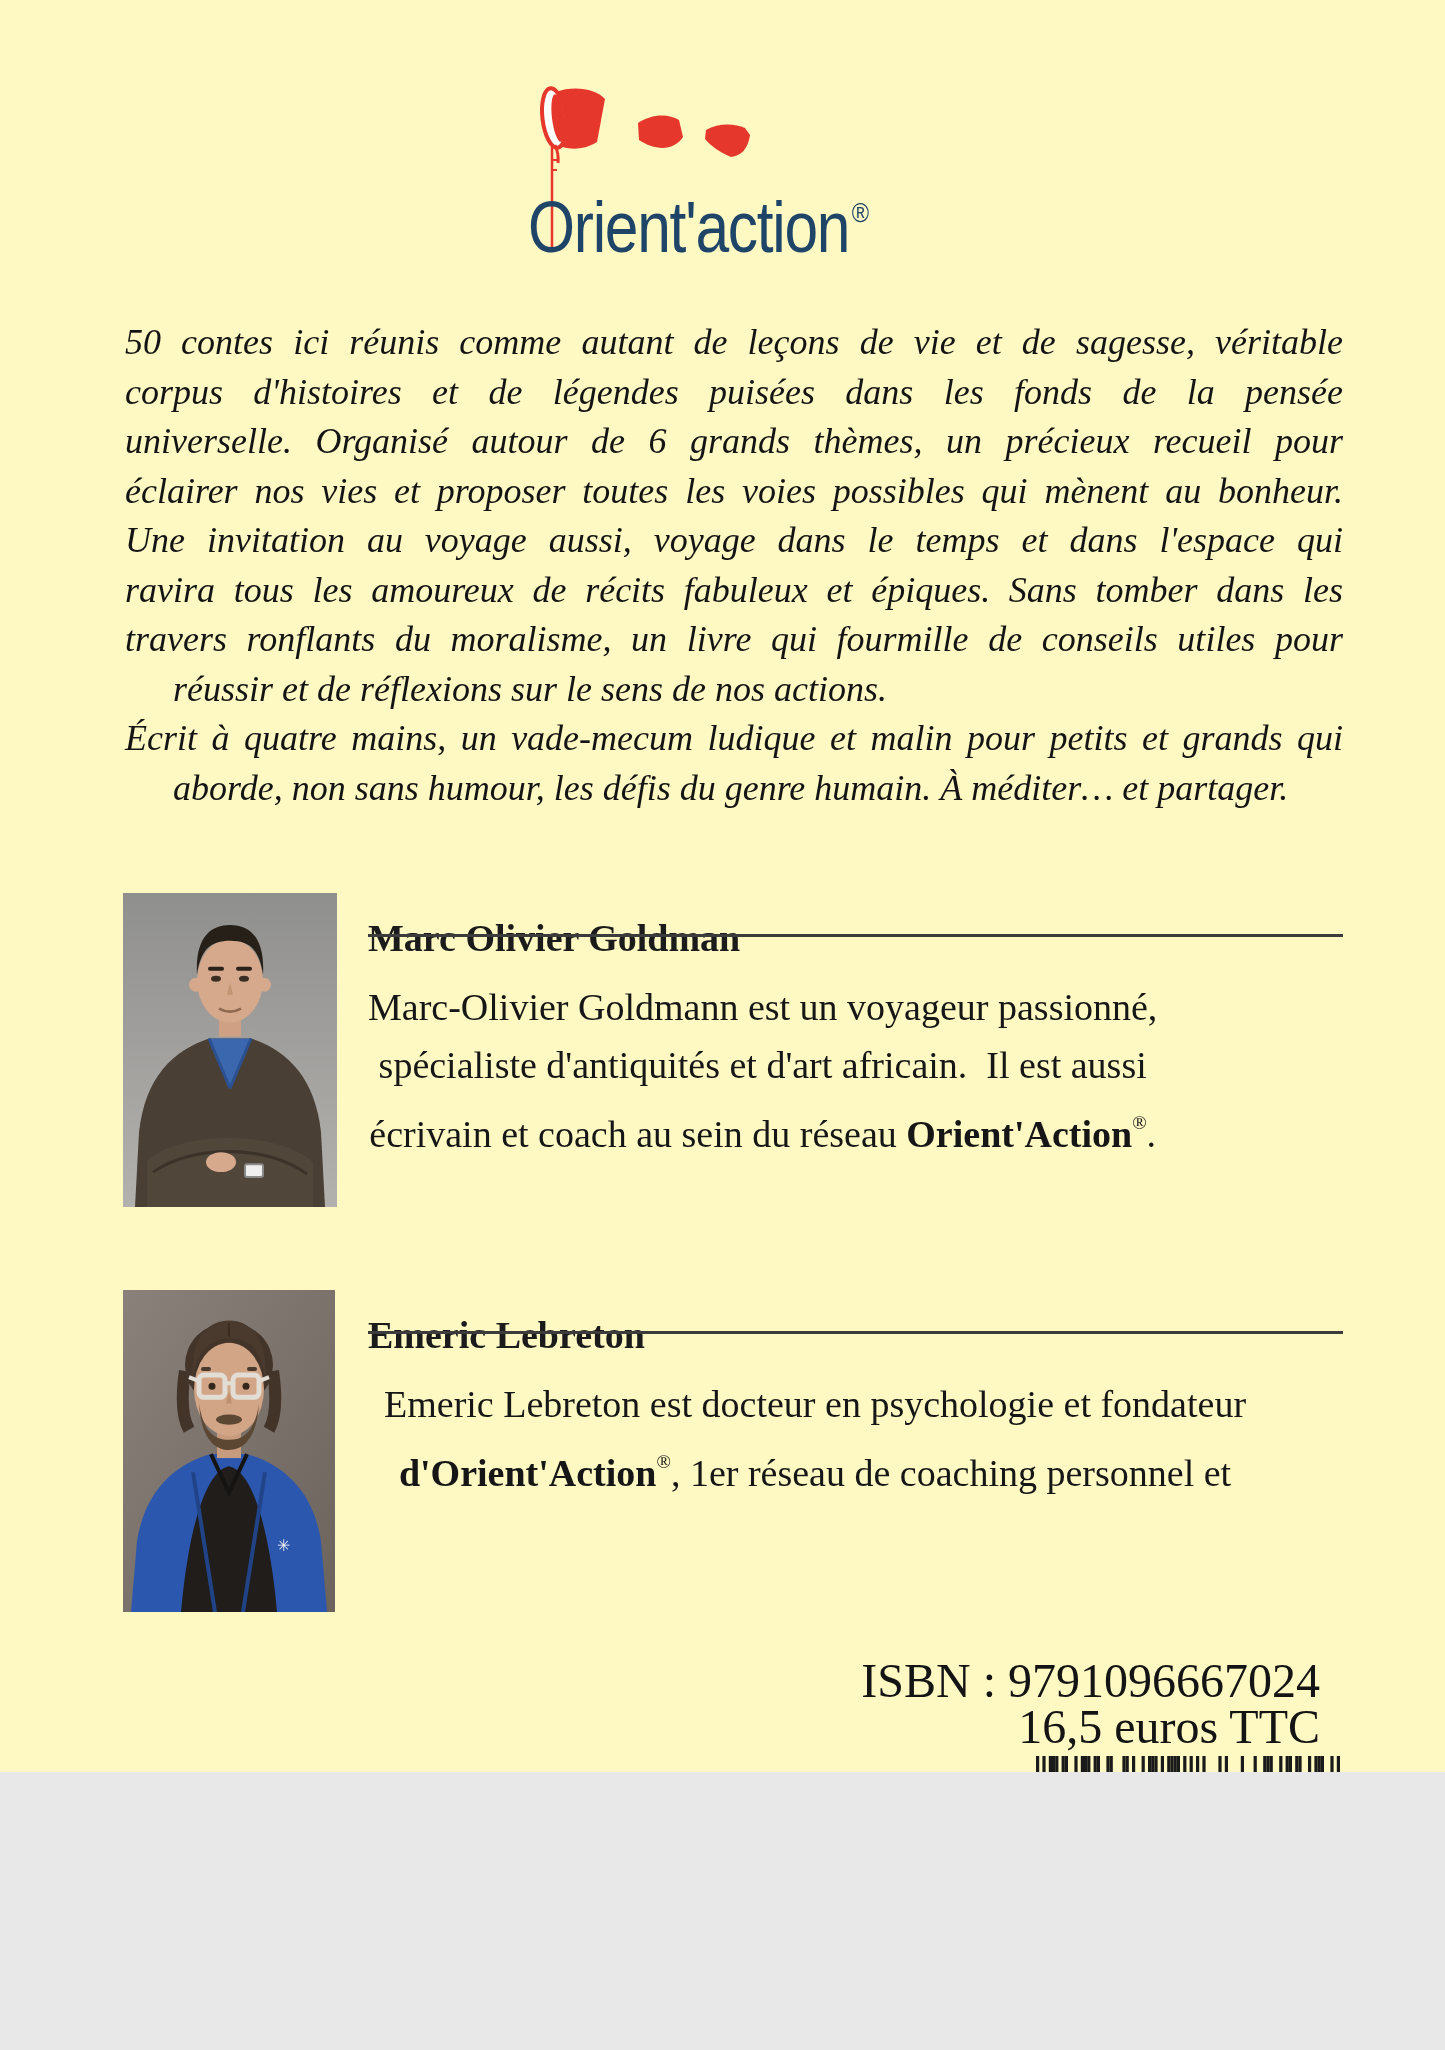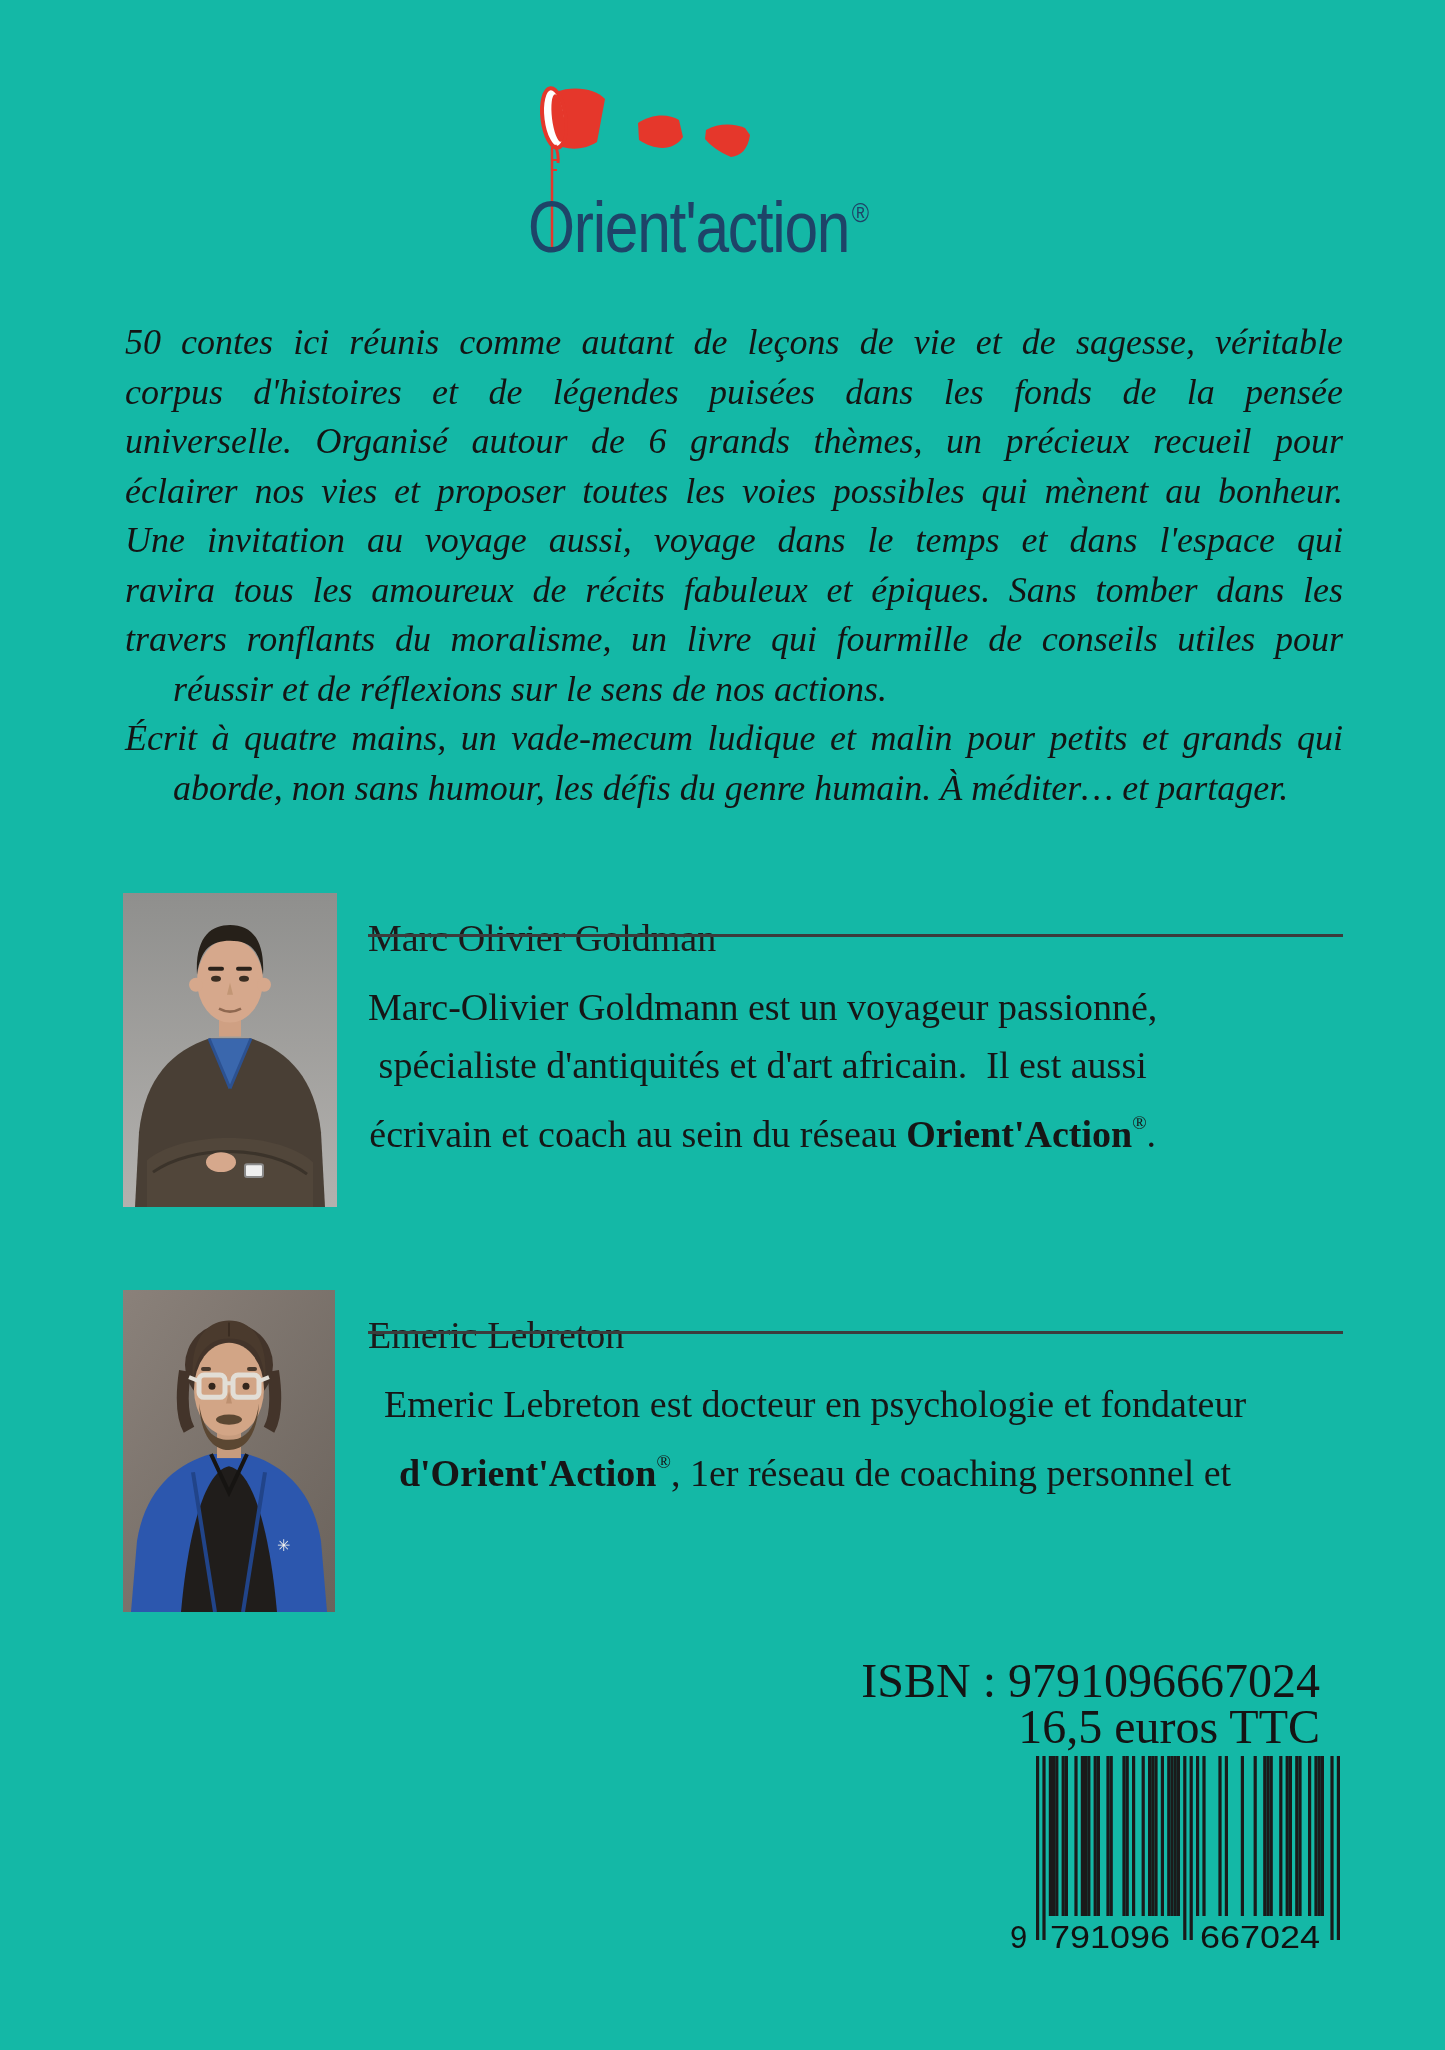--- a/index.html
+++ b/index.html
@@ -1,37 +1,37 @@
 <!DOCTYPE html>
 <html><head>
 <meta charset="utf-8">
 <style>
   html,body{margin:0;padding:0;background:#e8e8e8;}
-  #page{position:relative;width:1445px;height:2050px;background:#14b8a6;overflow:hidden;
+  #page{position:relative;width:1445px;height:1772px;background:#fef9c3;overflow:hidden;
         font-family:"Liberation Serif",serif;color:#1a1a1a;margin:0 auto;}
 
   
   .windsock{position:absolute;left:520px;top:78px;width:240px;height:185px;}
   .logo-text{position:absolute;left:528px;top:186px;height:80px;
              font-family:"Liberation Sans",sans-serif;font-size:72px;font-weight:400;
              color:#1e4468;letter-spacing:-1.5px;white-space:nowrap;
              transform:scaleX(0.84);transform-origin:left top;}
   .logo-text .reg{font-size:28px;vertical-align:30px;letter-spacing:0;margin-left:3px;}
 
   
   .intro{position:absolute;left:125px;top:318px;width:1218px;
          font-style:italic;font-size:36px;line-height:49.5px;color:#141414;}
   .intro .ln{text-align:justify;text-align-last:justify;white-space:normal;}
   .intro .ln.last{text-align:center;text-align-last:left;margin-left:48px;}
 
   
   .photo{position:absolute;display:block;}
   .photo1{left:123px;top:893px;width:214px;height:314px;}
   .photo2{left:123px;top:1290px;width:212px;height:322px;}
-  .name{position:absolute;font-weight:400;font-size:38px;color:#1b1b1b;white-space:nowrap;}
+  .name{position:absolute;font-weight:700;font-size:38px;color:#1b1b1b;white-space:nowrap;}
   .name1{left:368px;top:884px;}
   .name2{left:368px;top:1281px;}
   .rule{position:absolute;width:975px;height:3px;background:#3c3c3c;}
   .rule1{left:368px;top:934px;}
   .rule2{left:368px;top:1331px;}
   .bio{position:absolute;font-size:38px;line-height:58px;color:#161616;white-space:nowrap;text-align:center;}
   .bio1{left:368px;top:978px;}
   .bio2{left:384px;top:1375px;}
   .bio b{font-weight:700;}
   .bio sup{font-size:19px;vertical-align:18px;}

